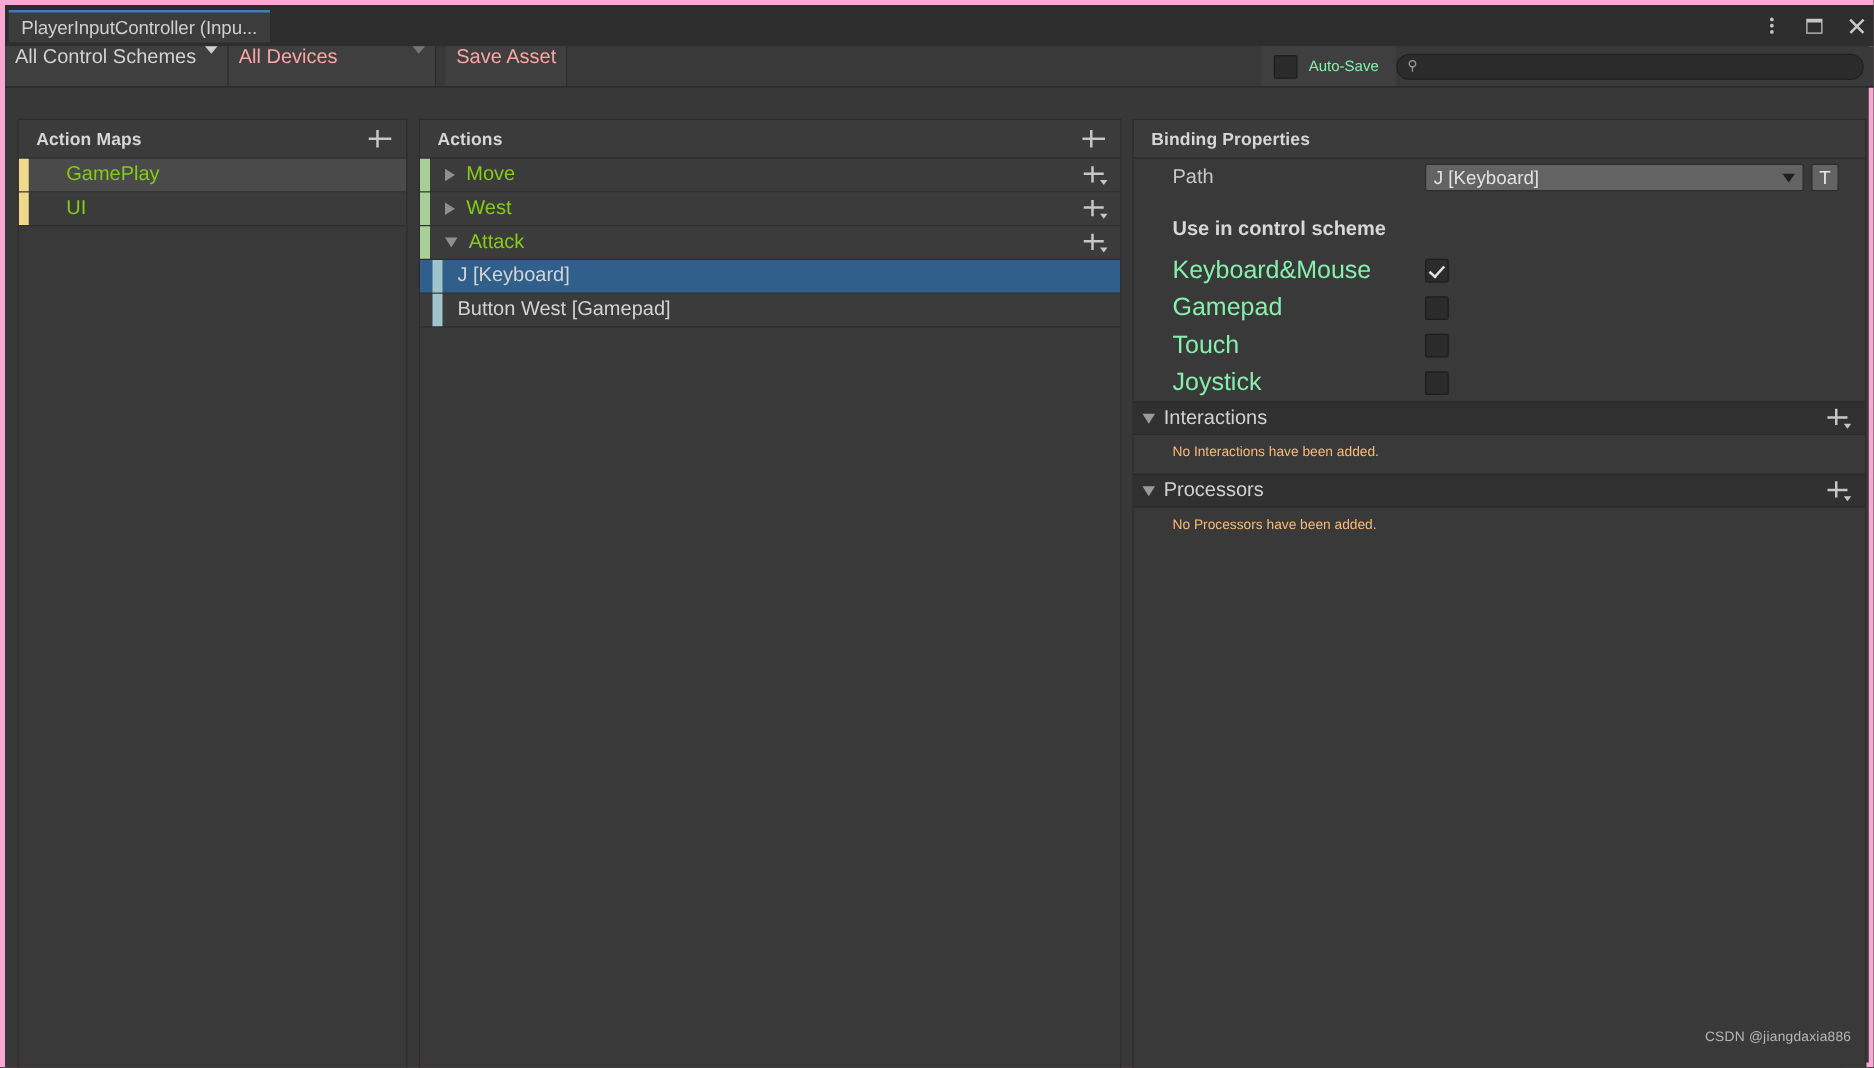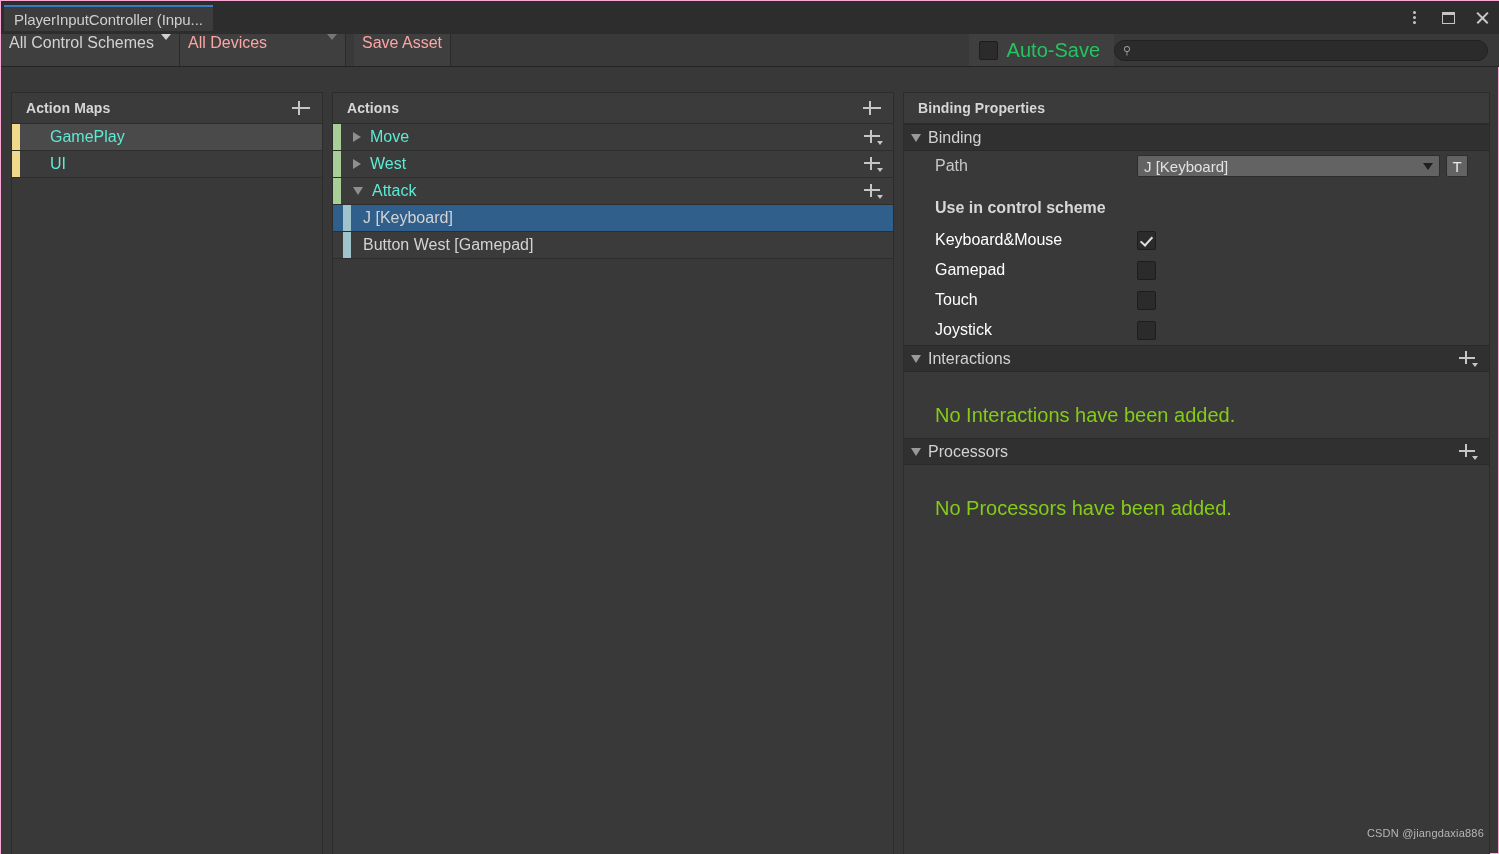--- a/index.html
+++ b/index.html
@@ -13,21 +13,21 @@
     overflow: hidden;
     font-family: "Liberation Sans", sans-serif;
     -webkit-font-smoothing: antialiased;
   }
   .window {
     position: relative;
     width: 1499px;
     height: 854px;
     background: #383838;
     box-sizing: border-box;
-    border: 1px solid #f9a8d4;
+    border: 4px solid #f9a8d4;
     padding-left: 48px;
   }
 
   
   .titlebar {
     position: absolute;
     left: 0; top: 0;
     width: 1499px;
     height: 33px;
     background: #2d2d2d;
@@ -145,22 +145,22 @@
   .chk.checked:after {
     content: "";
     position: absolute;
     left: 5px; top: 2px;
     width: 5px; height: 10px;
     border: solid #e2e2e2;
     border-width: 0 2.3px 2.3px 0;
     transform: rotate(42deg);
   }
   .autosave-label {
-    color: #22c55e;
-    font-size: 20px;
+    color: #86efac;
+    font-size: 12px;
   }
   .searchbox {
     display: flex;
     align-items: center;
     width: 374px;
     height: 21px;
     margin: auto 12px auto 0;
     background: #2b2b2b;
     border: 1px solid #212121;
     border-radius: 11px;
@@ -246,21 +246,21 @@
     align-items: center;
     border-bottom: 1px solid #2e2e2e;
     box-sizing: border-box;
   }
   .row .stripe {
     width: 8px;
     height: 100%;
     flex: none;
   }
   .row .rlabel {
-    color: #5eead4;
+    color: #84cc16;
     font-size: 16px;
     white-space: nowrap;
   }
 
   
   .map-row .stripe { background: #f0d98a; }
   .map-row { background: #3b3b3b; }
   .map-row.selected { background: #4a4a4a; }
   .map-row .rlabel { padding-left: 30px; }
 
@@ -400,30 +400,29 @@
     padding: 18px 0 8px 31px;
   }
   .scheme-row {
     display: flex;
     align-items: center;
     height: 30px;
     padding-left: 31px;
     box-sizing: border-box;
   }
   .scheme-label {
-    color: #ffffff;
-    font-size: 16px;
+    color: #86efac;
+    font-size: 20px;
     width: 202px;
     flex: none;
   }
   .empty-note {
-    color: #84cc16;
-    font-size: 20px;
+    color: #fdba74;
+    font-size: 11px;
     padding: 8px 0 11px 31px;
-    margin-top: 24px;
   }
 
   
   .watermark {
     position: absolute;
     right: 14px;
     bottom: 14px;
     color: #b6b6b6;
     font-size: 11px;
     letter-spacing: 0.2px;
@@ -551,24 +550,20 @@
       </div>
     </div>
 
     <div class="pane" id="pane-props">
       <div class="pane-header">
         <span class="title">Binding Properties</span>
       </div>
 
       <div class="props-body">
 
-        <div class="foldout">
-          <span class="tri-down"></span>
-          <span class="flabel">Binding</span>
-        </div>
 
         <div class="prop-row">
           <span class="prop-label">Path</span>
           <span class="path-field">
             <span class="pv">J [Keyboard]</span>
             <span class="caret2"></span>
           </span>
           <span class="tbtn">T</span>
         </div>
 

